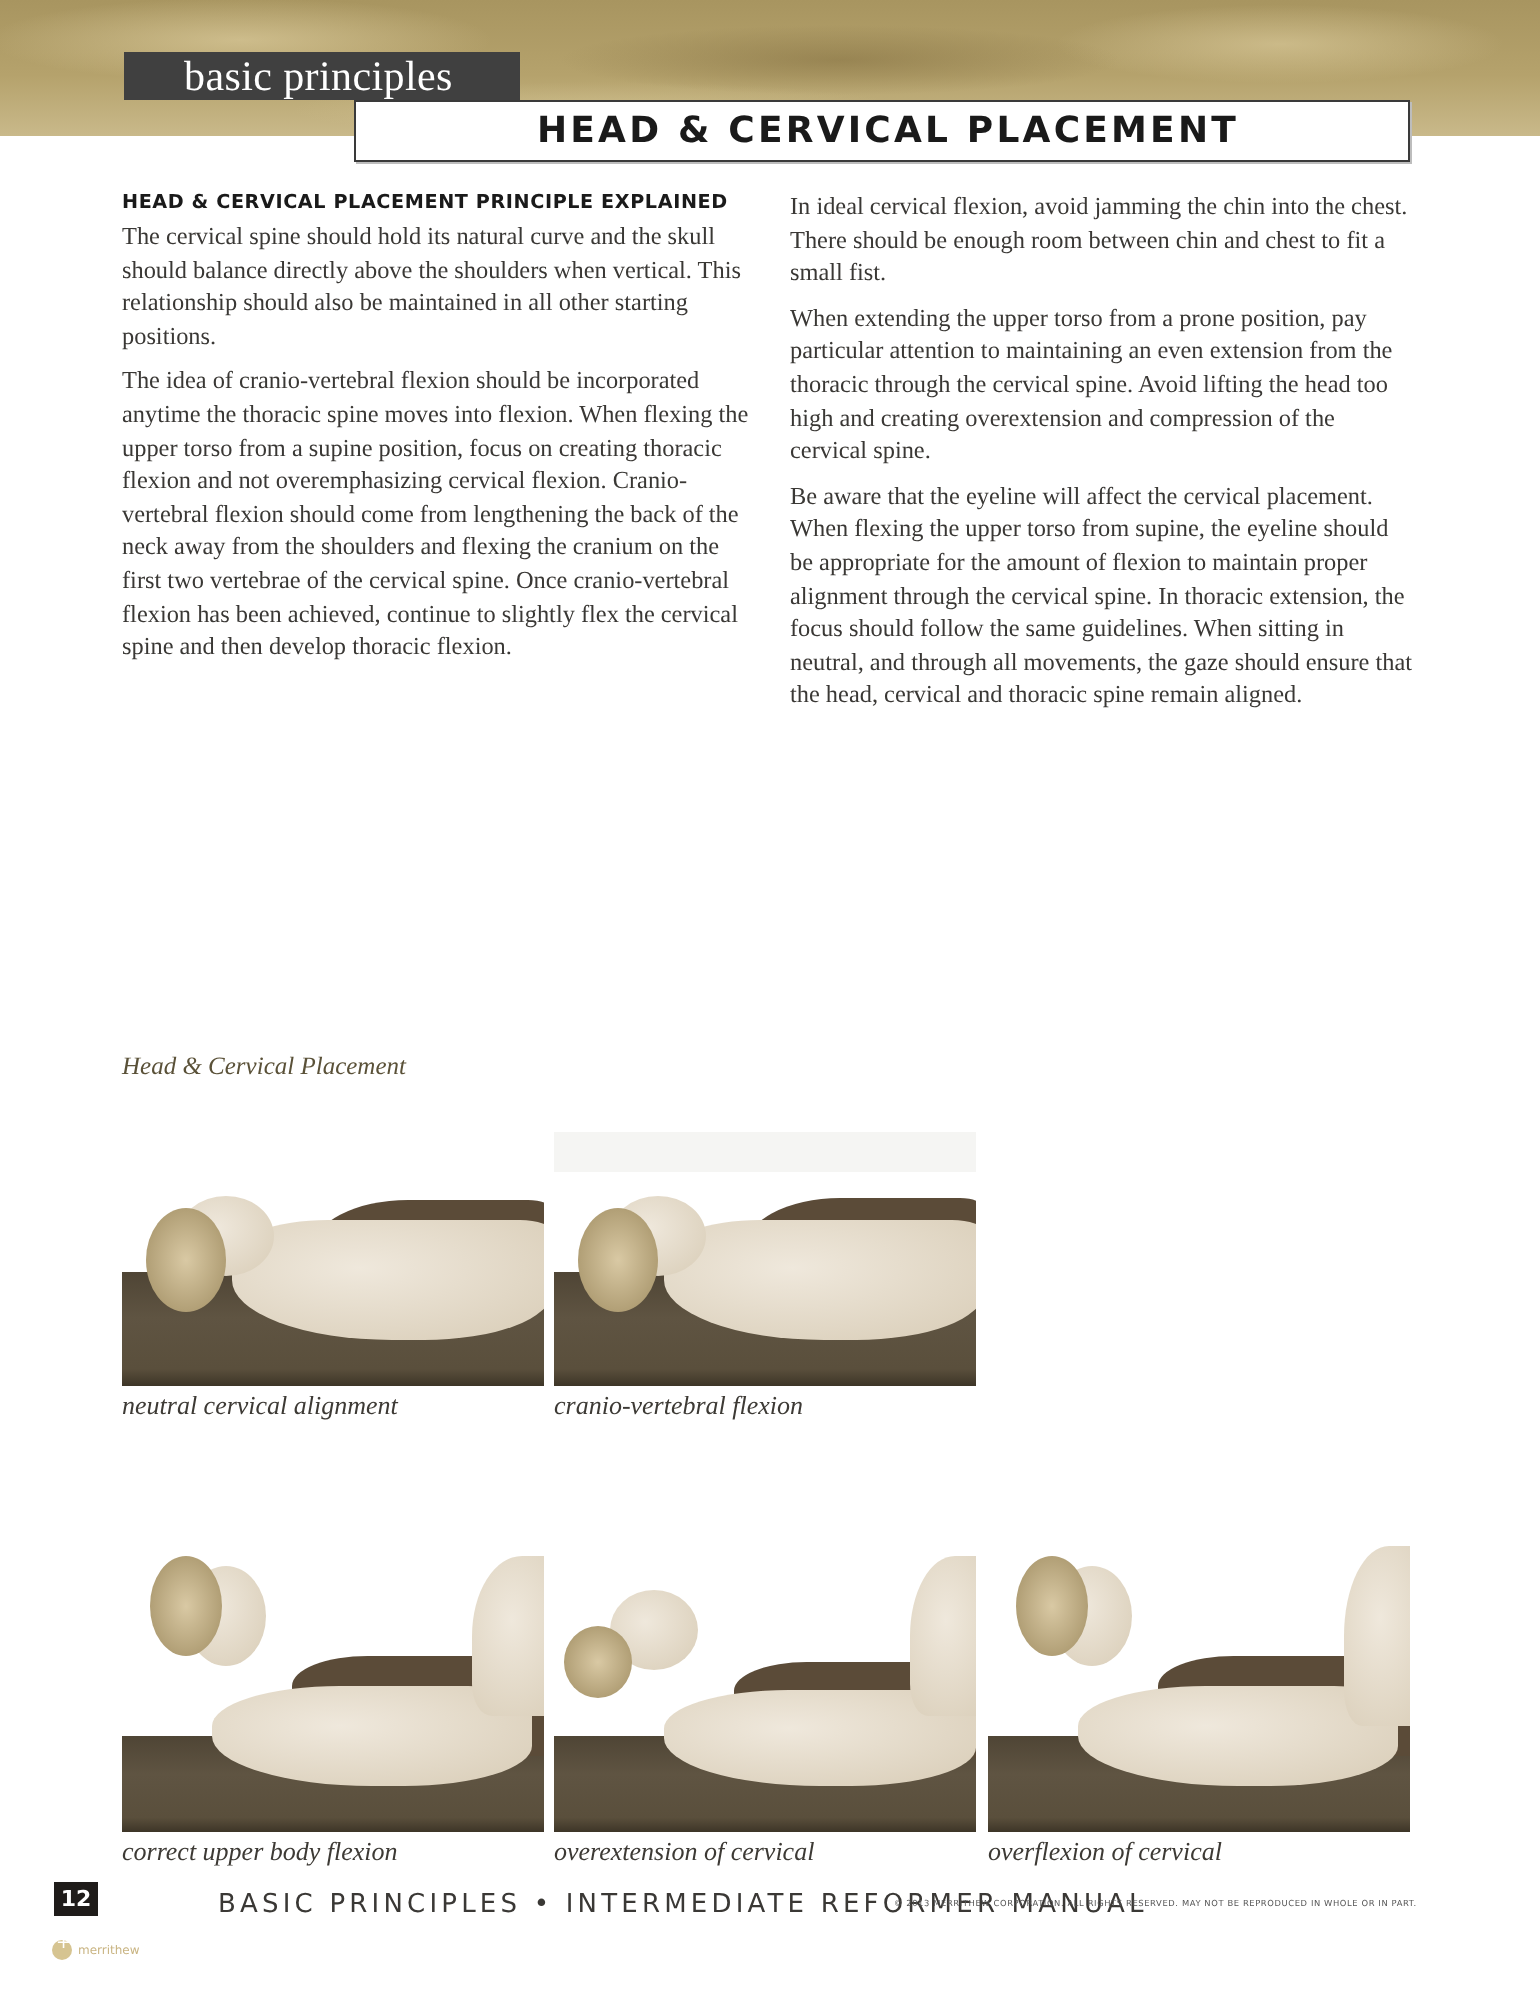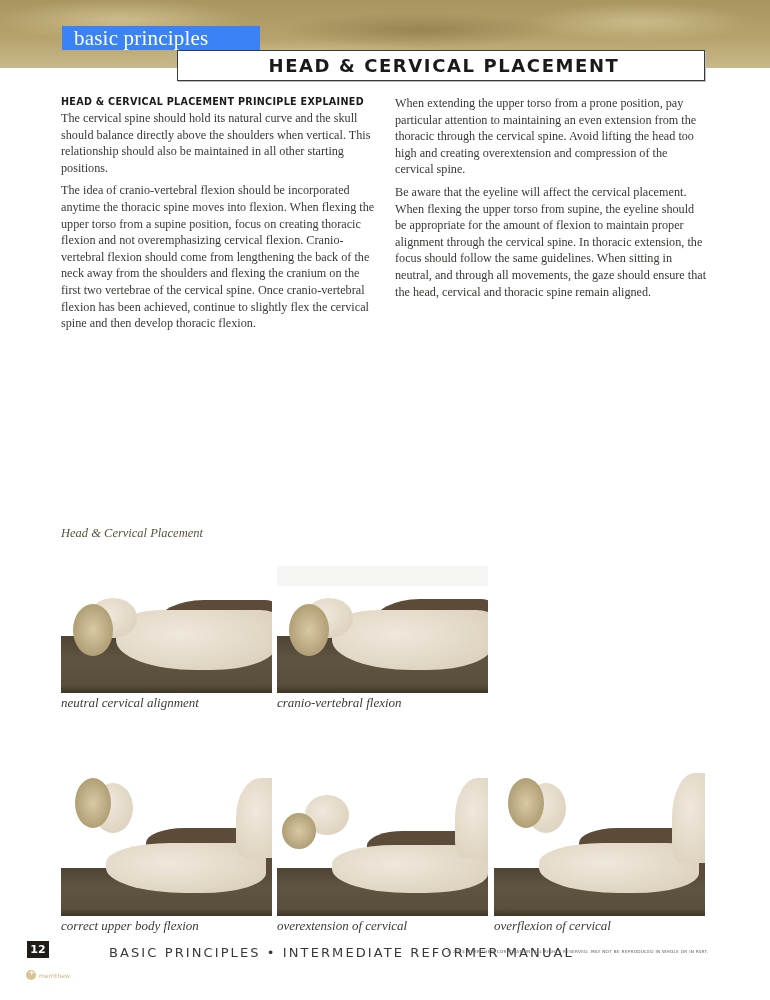--- a/index.html
+++ b/index.html
@@ -10,23 +10,23 @@
       position: absolute; left: 0; top: 0; width: 770px; height: 68px;
       background:
         radial-gradient(ellipse 180px 30px at 120px 20px, rgba(230,215,170,0.55), transparent 70%),
         radial-gradient(ellipse 200px 25px at 420px 30px, rgba(120,100,55,0.45), transparent 70%),
         radial-gradient(ellipse 160px 28px at 640px 22px, rgba(230,215,170,0.5), transparent 70%),
         radial-gradient(ellipse 220px 20px at 300px 55px, rgba(215,200,150,0.5), transparent 70%),
         linear-gradient(180deg, #a89560 0%, #b5a26c 55%, #c9b98a 100%);
     }
     .section-tag {
       position: absolute; left: 62px; top: 26px; width: 198px; height: 24px;
-      background: #3b82f6; color: #ffffff;
+      background: #404040; color: #ffffff;
       font-family: "Liberation Serif", serif; font-size: 21px; line-height: 24px;
-      padding-left: 12px; letter-spacing: 0.2px;
+      padding-left: 30px; letter-spacing: 0.2px;
     }
     .title-box {
       position: absolute; left: 177px; top: 50px; width: 528px; height: 31px;
       background: #ffffff; border: 1px solid #3a3a3a;
       box-shadow: 1px 1px 0 #bdbdbd;
       text-align: center;
     }
     .title-box span {
       font-family: "DejaVu Sans", sans-serif; font-weight: bold;
       font-size: 18px; letter-spacing: 1.6px; line-height: 30px; color: #1a1a1a;
@@ -84,20 +84,21 @@
   <span>HEAD &amp; CERVICAL PLACEMENT</span>
 </div>
 
 <div class="col left">
   <h3>HEAD &amp; CERVICAL PLACEMENT PRINCIPLE EXPLAINED</h3>
   <p>The cervical spine should hold its natural curve and the skull should balance directly above the shoulders when vertical. This relationship should also be maintained in all other starting positions.</p>
   <p>The idea of cranio-vertebral flexion should be incorporated anytime the thoracic spine moves into flexion. When flexing the upper torso from a supine position, focus on creating thoracic flexion and not overemphasizing cervical flexion. Cranio-vertebral flexion should come from lengthening the back of the neck away from the shoulders and flexing the cranium on the first two vertebrae of the cervical spine. Once cranio-vertebral flexion has been achieved, continue to slightly flex the cervical spine and then develop thoracic flexion.</p>
 </div>
 
 <div class="col right">
+  <p>In ideal cervical flexion, avoid jamming the chin into the chest. There should be enough room between chin and chest to fit a small fist.</p>
   <p>When extending the upper torso from a prone position, pay particular attention to maintaining an even extension from the thoracic through the cervical spine. Avoid lifting the head too high and creating overextension and compression of the cervical spine.</p>
   <p>Be aware that the eyeline will affect the cervical placement. When flexing the upper torso from supine, the eyeline should be appropriate for the amount of flexion to maintain proper alignment through the cervical spine. In thoracic extension, the focus should follow the same guidelines. When sitting in neutral, and through all movements, the gaze should ensure that the head, cervical and thoracic spine remain aligned.</p>
 </div>
 
 <div class="fig-title">Head &amp; Cervical Placement</div>
 
 <div class="photo" style="left:61px;top:596px;width:211px;height:97px;">
   <div class="bench" style="top:40px;bottom:0;"></div>
   <div class="torso" style="left:95px;top:4px;width:120px;height:50px;"></div>
   <div class="skin" style="left:55px;top:14px;width:160px;height:60px;border-radius:30% 10% 40% 50%;"></div>

